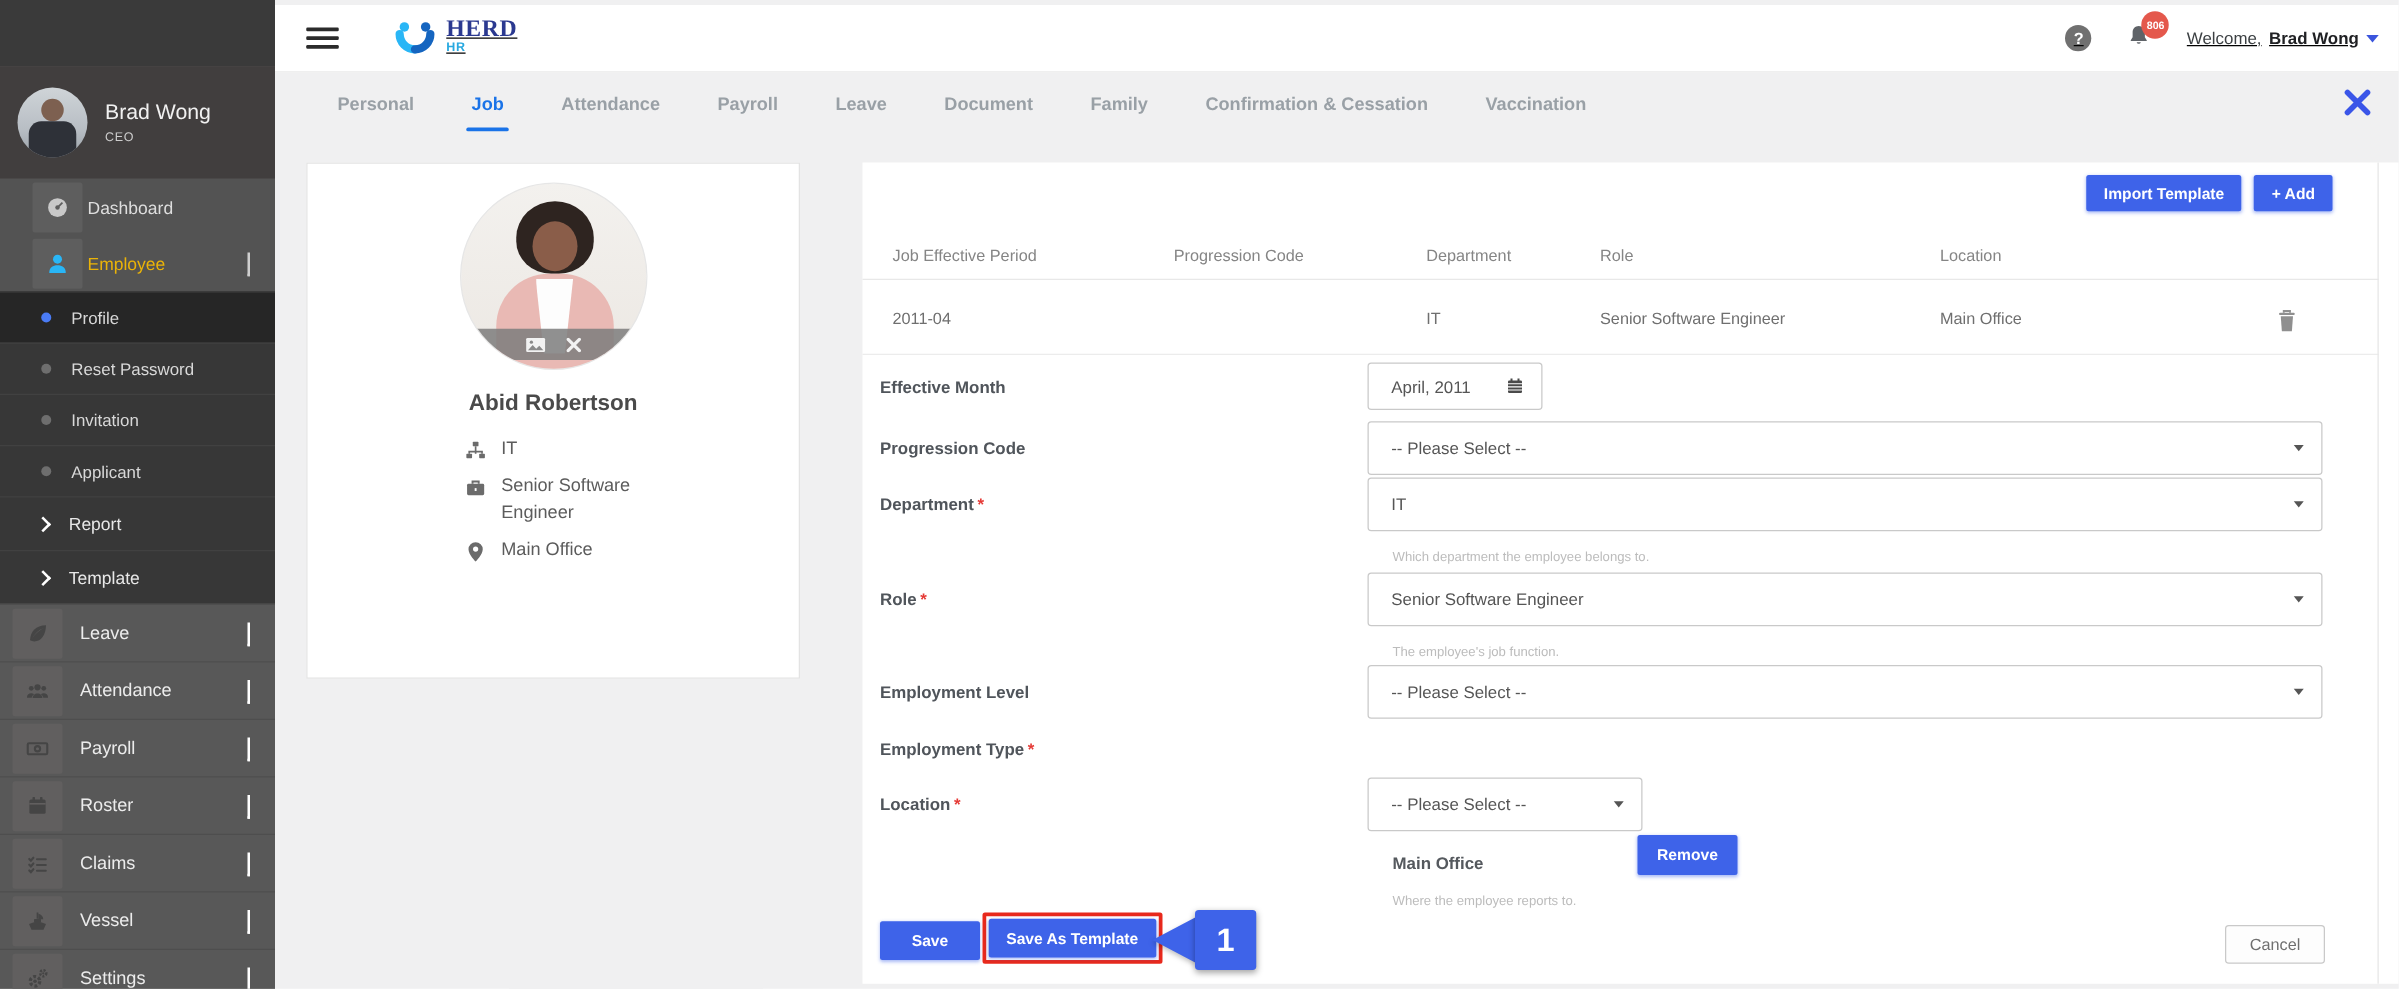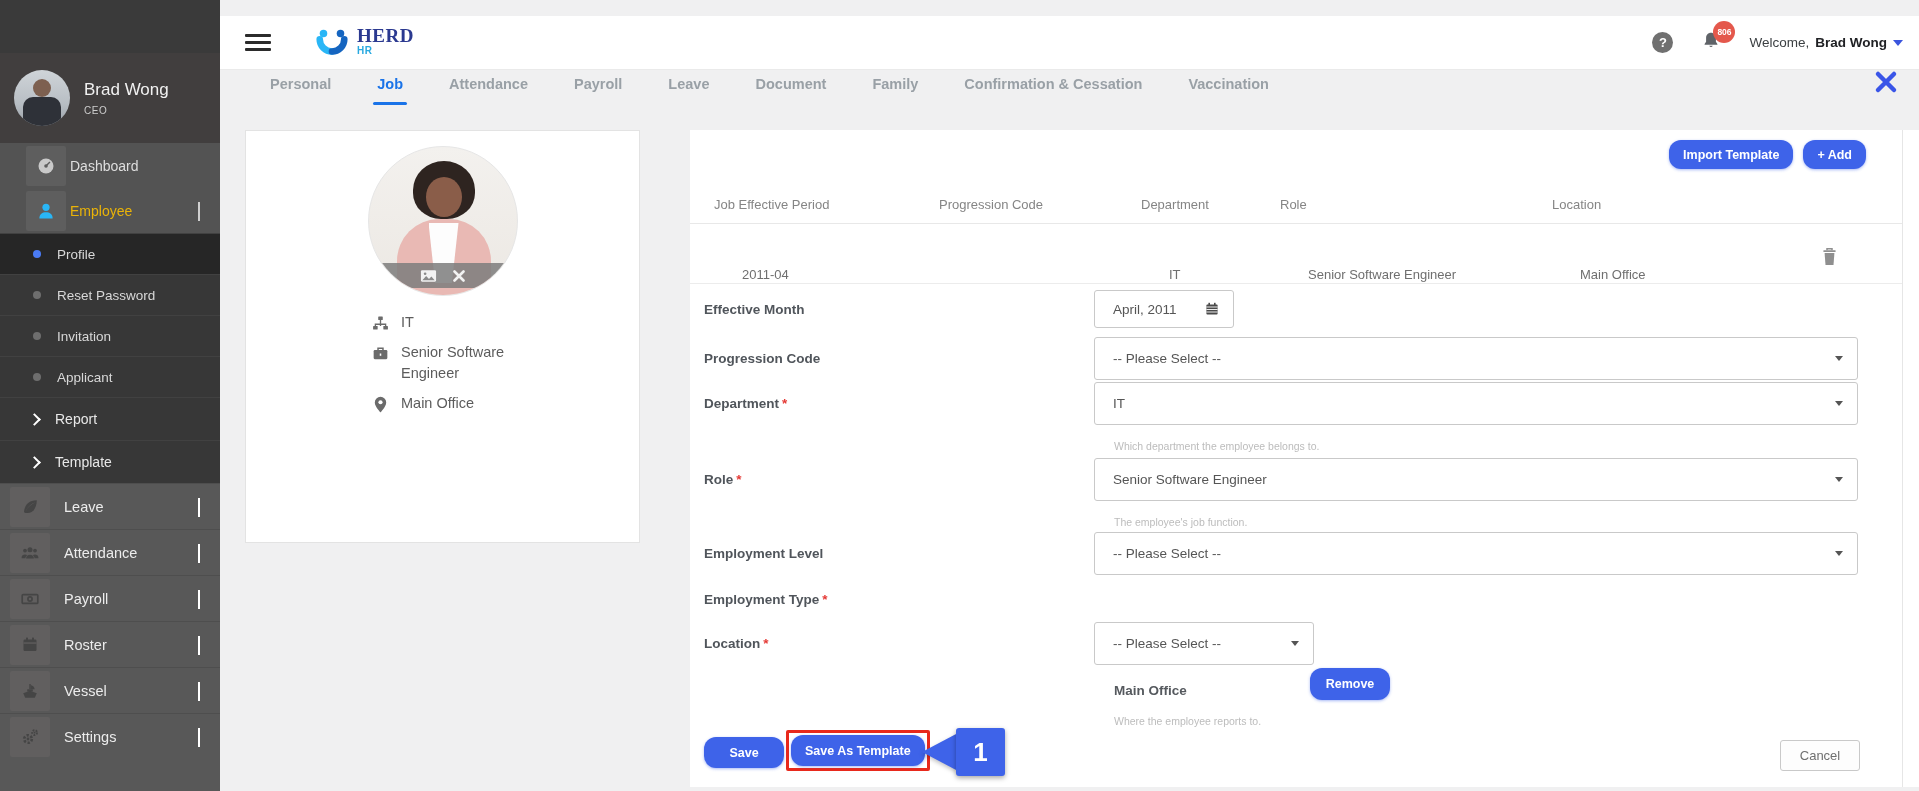--- a/index.html
+++ b/index.html
@@ -29,22 +29,22 @@
   .sb-srow.active .dot{background:#4a7bf5;}
   .sb-crow{height:42px;display:flex;align-items:center;padding-left:30px;gap:16px;border-top:1px solid #414141;
            font-size:14px;color:#e8e8e8;font-weight:500;cursor:pointer;}
   .chev-right{width:7px;height:7px;border:solid #fff;border-width:0 2.4px 2.4px 0;transform:rotate(-45deg);flex:none;}
   .sb-secrow{height:45px;background:#585858;display:flex;align-items:center;padding-left:10px;gap:14px;
              border-top:1px solid #4e4e4e;cursor:pointer;}
   .sb-secrow .sb-tile{background:#615f5f;}
   .sb-seclabel{font-size:14.5px;color:#ececec;font-weight:500;}
   .sb-secrow .sb-chev{margin-left:auto;margin-right:20px;}
   
-  .topbar{position:absolute;left:220px;top:16px;right:0;height:53px;background:#fff;border-bottom:1px solid #eaeaea;
-          display:flex;align-items:center;z-index:4;}
+  .topbar{position:absolute;left:220px;top:4px;right:0;height:53px;background:#fff;border-bottom:1px solid #eaeaea;
+          display:flex;align-items:center;z-index:4;text-decoration:underline;}
   .hamburger{margin-left:25px;width:26px;cursor:pointer;}
   .hamburger div{height:3px;background:#2b2b2b;border-radius:1px;margin:4px 0;}
   .brand{display:flex;align-items:flex-start;gap:8px;margin-left:44px;cursor:pointer;}
   .brand-text{display:flex;flex-direction:column;line-height:1;}
   .brand-name{font-family:"Liberation Serif",serif;font-weight:700;font-size:19px;color:#2b3990;letter-spacing:.5px;}
   .brand-sub{font-size:10px;font-weight:700;color:#29a9e0;margin-top:1px;letter-spacing:.5px;}
   .tb-right{margin-left:auto;display:flex;align-items:center;gap:28px;padding-right:16px;}
   .help-circ{width:21px;height:21px;border-radius:50%;background:#707070;color:#fff;font-size:13px;font-weight:700;
              display:flex;align-items:center;justify-content:center;cursor:pointer;}
   .bell-wrap{position:relative;cursor:pointer;}
@@ -72,26 +72,26 @@
               display:flex;align-items:center;justify-content:center;gap:16px;}
   .pc-name{text-align:center;font-size:18px;font-weight:700;color:#4a4a4a;margin-top:16px;}
   .pc-info{margin:16px 0 0 125px;width:175px;}
   .pc-row{display:grid;grid-template-columns:30px 1fr;align-items:start;margin-bottom:9px;}
   .pc-row svg{margin-top:2px;}
   .pc-text{font-size:14.5px;color:#5c5c5c;line-height:21px;}
   
   .panel{position:absolute;left:470px;top:77px;width:1229px;height:657px;background:#fff;}
   .panel::after{content:"";position:absolute;right:16px;top:0;bottom:0;width:1px;background:#e6e6e6;}
   .actions{position:absolute;top:10px;right:53px;display:flex;gap:10px;}
-  .btn-blue{background:#3e63e9;color:#fff;font-weight:700;font-size:12.5px;border:none;border-radius:12px;
+  .btn-blue{background:#3e63e9;color:#fff;font-weight:700;font-size:12.5px;border:none;border-radius:2px;
             padding:0 14px;height:29px;display:flex;align-items:center;cursor:pointer;
             box-shadow:0 1px 3px rgba(62,99,233,.45);font-family:inherit;}
   .thead,.trow{position:absolute;left:0;right:16px;display:flex;align-items:center;padding-left:24px;box-sizing:border-box;}
   .thead{top:55px;height:38px;font-size:13px;color:#858585;}
-  .trow{top:120px;height:48px;font-size:13px;color:#6f6f6f;margin-left:28px;}
+  .trow{top:100px;height:48px;font-size:13px;color:#6f6f6f;}
   .c1{width:225px;}.c2{width:202px;}.c3{width:139px;}.c4{width:272px;}.c5{flex:1;}
   .hline1{position:absolute;left:0;right:16px;top:93px;height:1px;background:#e8e8e8;}
   .hline2{position:absolute;left:0;right:16px;top:153px;height:1px;background:#ececec;}
   .trash-btn{position:absolute;right:80px;top:116px;cursor:pointer;}
   
   .flabel{position:absolute;left:14px;font-size:13.5px;font-weight:700;color:#50555b;}
   .req{color:#e53935;margin-left:3px;font-weight:700;}
   .fctl{position:absolute;left:404px;box-sizing:border-box;border:1px solid #c9c9c9;border-radius:3px;background:#fff;
         display:flex;align-items:center;padding:0 14px 0 18px;font-size:13.5px;color:#555;cursor:pointer;}
   .sel-caret{margin-left:auto;width:0;height:0;border-left:4.5px solid transparent;border-right:4.5px solid transparent;
@@ -213,20 +213,34 @@
           <rect x="6" y="2.6" width="2" height="3" rx=".6"></rect>
           <rect x="12" y="2.6" width="2" height="3" rx=".6"></rect>
           <rect x="3.5" y="7.4" width="13" height="1.3" fill="#615f5f"></rect>
         </svg>
     </span>
     <span class="sb-seclabel">Roster</span>
     <span class="sb-chev"><span class="chev-right"></span></span>
   </div>
   <div class="sb-secrow">
     <span class="sb-tile">
+      <svg width="20" height="20" viewBox="0 0 20 20" fill="none" stroke="#454545" stroke-width="1.7" stroke-linecap="round">
+          <path d="M3.4 6.2l1.3 1.3 2-2.3"></path>
+          <path d="M3.4 10.8l1.3 1.3 2-2.3"></path>
+          <path d="M3.4 15.4l1.3 1.3 2-2.3"></path>
+          <path d="M9.6 6.4h7"></path>
+          <path d="M9.6 11h7"></path>
+          <path d="M9.6 15.6h7"></path>
+        </svg>
+    </span>
+    <span class="sb-seclabel">Claims</span>
+    <span class="sb-chev"><span class="chev-right"></span></span>
+  </div>
+  <div class="sb-secrow">
+    <span class="sb-tile">
       <svg width="20" height="20" viewBox="0 0 20 20" fill="#454545">
           <rect x="9.3" y="3" width="1.4" height="5"></rect>
           <path d="M10.7 4c2.4.7 3.8 2.2 3.9 4.3h-3.9z"></path>
           <path d="M3.2 12.2l6.8-2.4 6.8 2.4-2 4.6H5.2z"></path>
           <rect x="7.2" y="8.2" width="5.6" height="2.4" rx=".5"></rect>
         </svg>
     </span>
     <span class="sb-seclabel">Vessel</span>
     <span class="sb-chev"><span class="chev-right"></span></span>
   </div>
@@ -308,20 +322,21 @@
         <svg width="17" height="14" viewBox="0 0 18 14">
             <rect x="1" y="1" width="16" height="12" rx="1.2" fill="#f2f2f2"></rect>
             <circle cx="5.4" cy="4.6" r="1.4" fill="#8a8a8a"></circle>
             <path d="M2.5 11.5l4-4.4 3 3.1 2.6-2.6 3.4 3.9z" fill="#8a8a8a"></path>
           </svg>
         <svg width="12" height="12" viewBox="0 0 12 12">
             <path d="M1.5 1.5 L10.5 10.5 M10.5 1.5 L1.5 10.5" stroke="#f2f2f2" stroke-width="2.6" stroke-linecap="round"></path>
           </svg>
       </div>
     </div>
+    <div class="pc-name">Abid Robertson</div>
     <div class="pc-info">
       <div class="pc-row">
         <svg width="19" height="19" viewBox="0 0 20 20">
             <g fill="#6b6b6b">
               <rect x="7.6" y="2.6" width="4.8" height="3.8" rx=".6"></rect>
               <rect x="2.2" y="12.6" width="4.8" height="3.8" rx=".6"></rect>
               <rect x="13" y="12.6" width="4.8" height="3.8" rx=".6"></rect>
             </g>
             <path d="M10 6.4v2.6M4.6 12.6V10.8h10.8v1.8M10 9v3.6" stroke="#6b6b6b" stroke-width="1.4" fill="none"></path>
           </svg>

